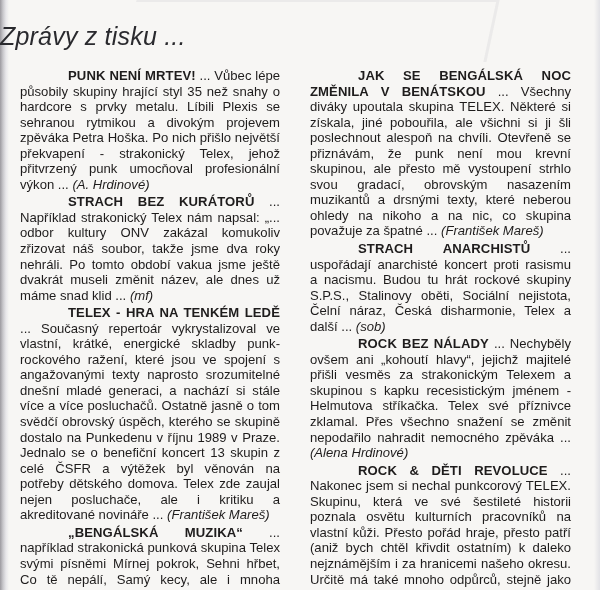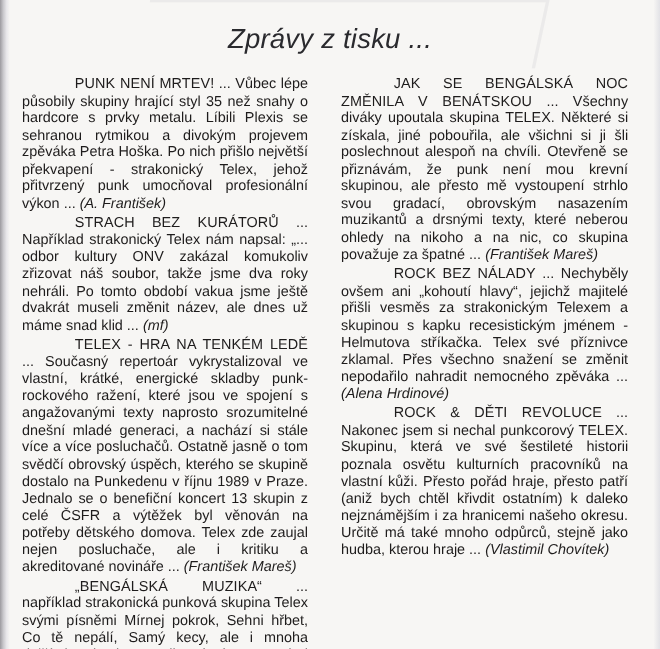--- a/index.html
+++ b/index.html
@@ -19,51 +19,51 @@
       background: linear-gradient(to left, #e2e2e6 0px, #f7f6f4 6px);
     }
     .ghost {
       position: absolute; left: 130px; top: 0; width: 360px; height: 60px;
       border-top: 2px solid rgba(200,200,205,0.25);
       border-right: 3px solid rgba(200,200,205,0.25);
       transform: skewX(-12deg);
     }
     .title {
       position: absolute; left: 0; right: 0; top: 22px;
-      text-align: center;
       font-style: italic;
       font-size: 25px;
       color: #2a2a2e;
       letter-spacing: 0.2px;
     }
     .col {
       position: absolute; top: 68px; width: 260px;
       font-size: 13.1px; line-height: 15.55px;
       text-align: justify;
       hyphens: manual;
     }
     .col.left { left: 20px; }
     .col.right { left: 310px; width: 261px; }
     .article { margin: 0 0 2px 0; }
-    .head { font-weight: normal; letter-spacing: 0.1px; padding-left: 48px; }
+    .head { font-weight: bold; letter-spacing: 0.1px; padding-left: 48px; }
     .author { font-style: italic; }
   </style>
 </head>
 <body>
 
 <div class="edge-left"></div>
 <div class="edge-right"></div>
 <div class="ghost"></div>
 
 <h1 class="title" style="margin:0;font-weight:normal;">Zprávy z tisku ...</h1>
 
 <div class="col left">
-  <p class="article"><span class="head">PUNK NENÍ MRTEV!</span><span> ... Vůbec lépe působily skupiny hrající styl 35 než snahy o hardcore s prvky metalu. Líbili Plexis se sehranou rytmikou a divokým projevem zpěváka Petra Hoška. Po nich přišlo největší překvapení - strakonický Telex, jehož přitvrzený punk umocňoval profesionální výkon ... </span><span class="author">(A. František)</span></p>
+  <p class="article"><span class="head">PUNK NENÍ MRTEV!</span><span> ... Vůbec lépe působily skupiny hrající styl 35 než snahy o hardcore s prvky metalu. Líbili Plexis se sehranou rytmikou a divokým projevem zpěváka Petra Hoška. Po nich přišlo největší překvapení - strakonický Telex, jehož přitvrzený punk umocňoval profesionální výkon ... </span><span class="author">(A. Hrdinové)</span></p>
   <p class="article"><span class="head">STRACH BEZ KURÁTORŮ</span><span> ... Například strakonický Telex nám napsal: „... odbor kultury ONV zakázal komukoliv zřizovat náš soubor, takže jsme dva roky nehráli. Po tomto období vakua jsme ještě dvakrát museli změnit název, ale dnes už máme snad klid ... </span><span class="author">(mf)</span></p>
   <p class="article"><span class="head">TELEX - HRA NA TENKÉM LEDĚ</span><span> ... Současný repertoár vykrystalizoval ve vlastní, krátké, energické skladby punk-rockového ražení, které jsou ve spojení s angažovanými texty naprosto srozumitelné dnešní mladé generaci, a nachází si stále více a více posluchačů. Ostatně jasně o tom svědčí obrovský úspěch, kterého se skupině dostalo na Punkedenu v říjnu 1989 v Praze. Jednalo se o benefiční koncert 13 skupin z celé ČSFR a výtěžek byl věnován na potřeby dětského domova. Telex zde zaujal nejen posluchače, ale i kritiku a akreditované novináře ... </span><span class="author">(František Mareš)</span></p>
   <p class="article"><span class="head">„BENGÁLSKÁ MUZIKA“</span><span> ... například strakonická punková skupina Telex svými písněmi Mírnej pokrok, Sehni hřbet, Co tě nepálí, Samý kecy, ale i mnoha dalšími, skupina Hrdinové fronty svými písněmi Tanky, Národe povstaň, Hororový věk, bojovaly za obrodu celé společnosti ... </span></p>
 </div>
 
 <div class="col right">
   <p class="article"><span class="head">JAK SE BENGÁLSKÁ NOC ZMĚNILA V BENÁTSKOU</span><span> ... Všechny diváky upoutala skupina TELEX. Některé si získala, jiné pobouřila, ale všichni si ji šli poslechnout alespoň na chvíli. Otevřeně se přiznávám, že punk není mou krevní skupinou, ale přesto mě vystoupení strhlo svou gradací, obrovským nasazením muzikantů a drsnými texty, které neberou ohledy na nikoho a na nic, co skupina považuje za špatné ... </span><span class="author">(František Mareš)</span></p>
+  <p class="article"><span class="head">STRACH ANARCHISTŮ</span><span> ... uspořádají anarchisté koncert proti rasismu a nacismu. Budou tu hrát rockové skupiny S.P.S., Stalinovy oběti, Sociální nejistota, Čelní náraz, Česká disharmonie, Telex a další ... </span><span class="author">(sob)</span></p>
   <p class="article"><span class="head">ROCK BEZ NÁLADY</span><span> ... Nechyběly ovšem ani „kohoutí hlavy“, jejichž majitelé přišli vesměs za strakonickým Telexem a skupinou s kapku recesistickým jménem - Helmutova stříkačka. Telex své příznivce zklamal. Přes všechno snažení se změnit nepodařilo nahradit nemocného zpěváka ... </span><span class="author">(Alena Hrdinové)</span></p>
   <p class="article"><span class="head">ROCK &amp; DĚTI REVOLUCE</span><span> ... Nakonec jsem si nechal punkcorový TELEX. Skupinu, která ve své šestileté historii poznala osvětu kulturních pracovníků na vlastní kůži. Přesto pořád hraje, přesto patří (aniž bych chtěl křivdit ostatním) k daleko nejznámějším i za hranicemi našeho okresu. Určitě má také mnoho odpůrců, stejně jako hudba, kterou hraje ... </span><span class="author">(Vlastimil Chovítek)</span></p>
 </div>
 
 </body></html>

